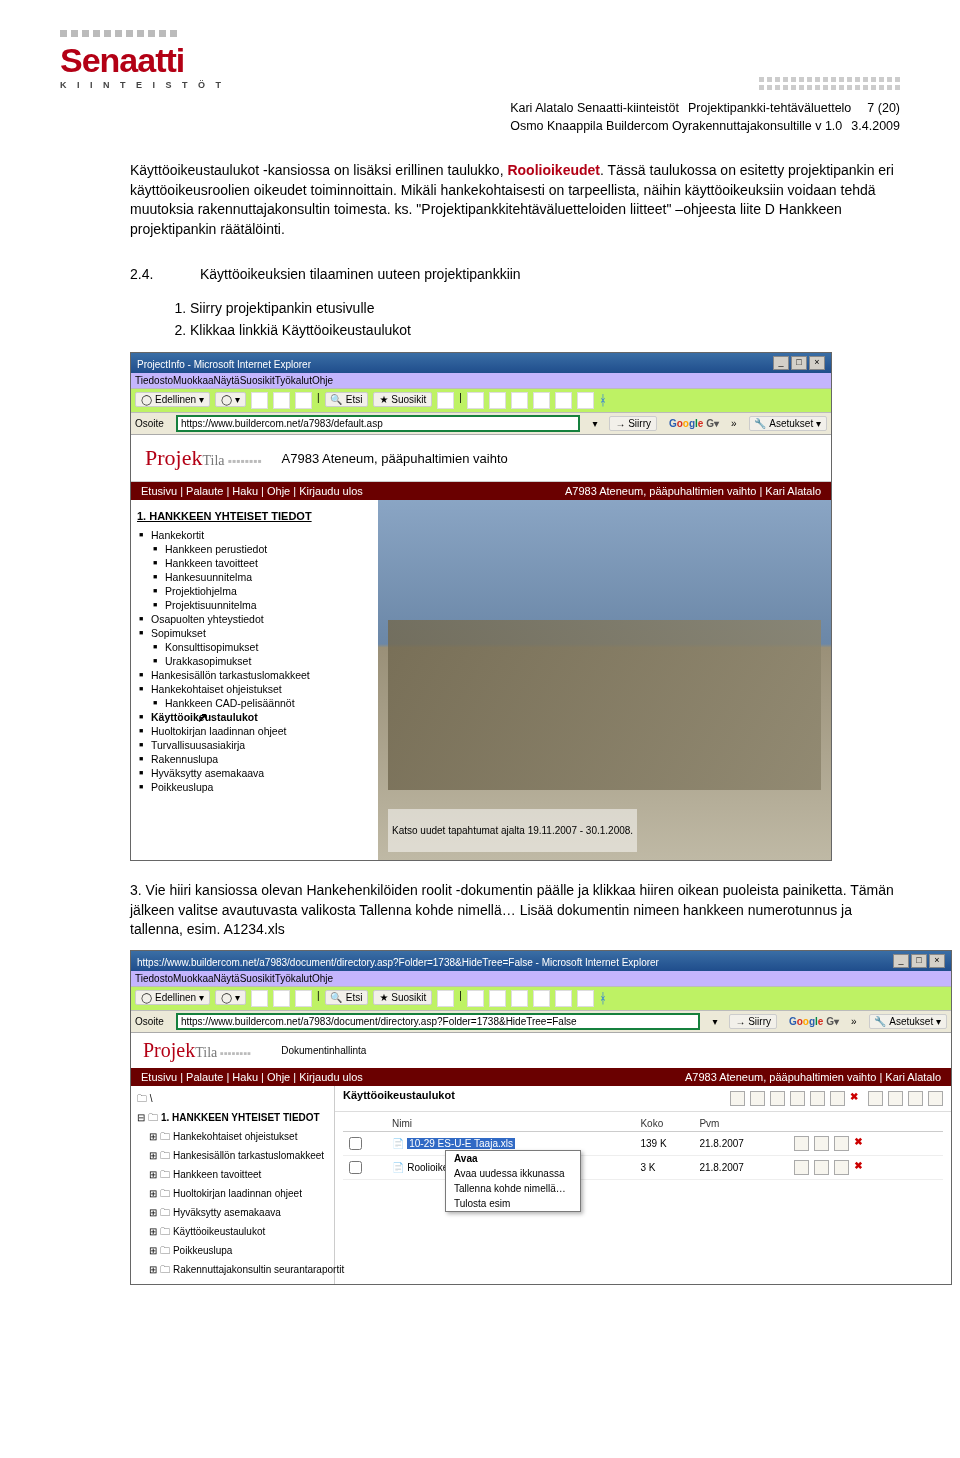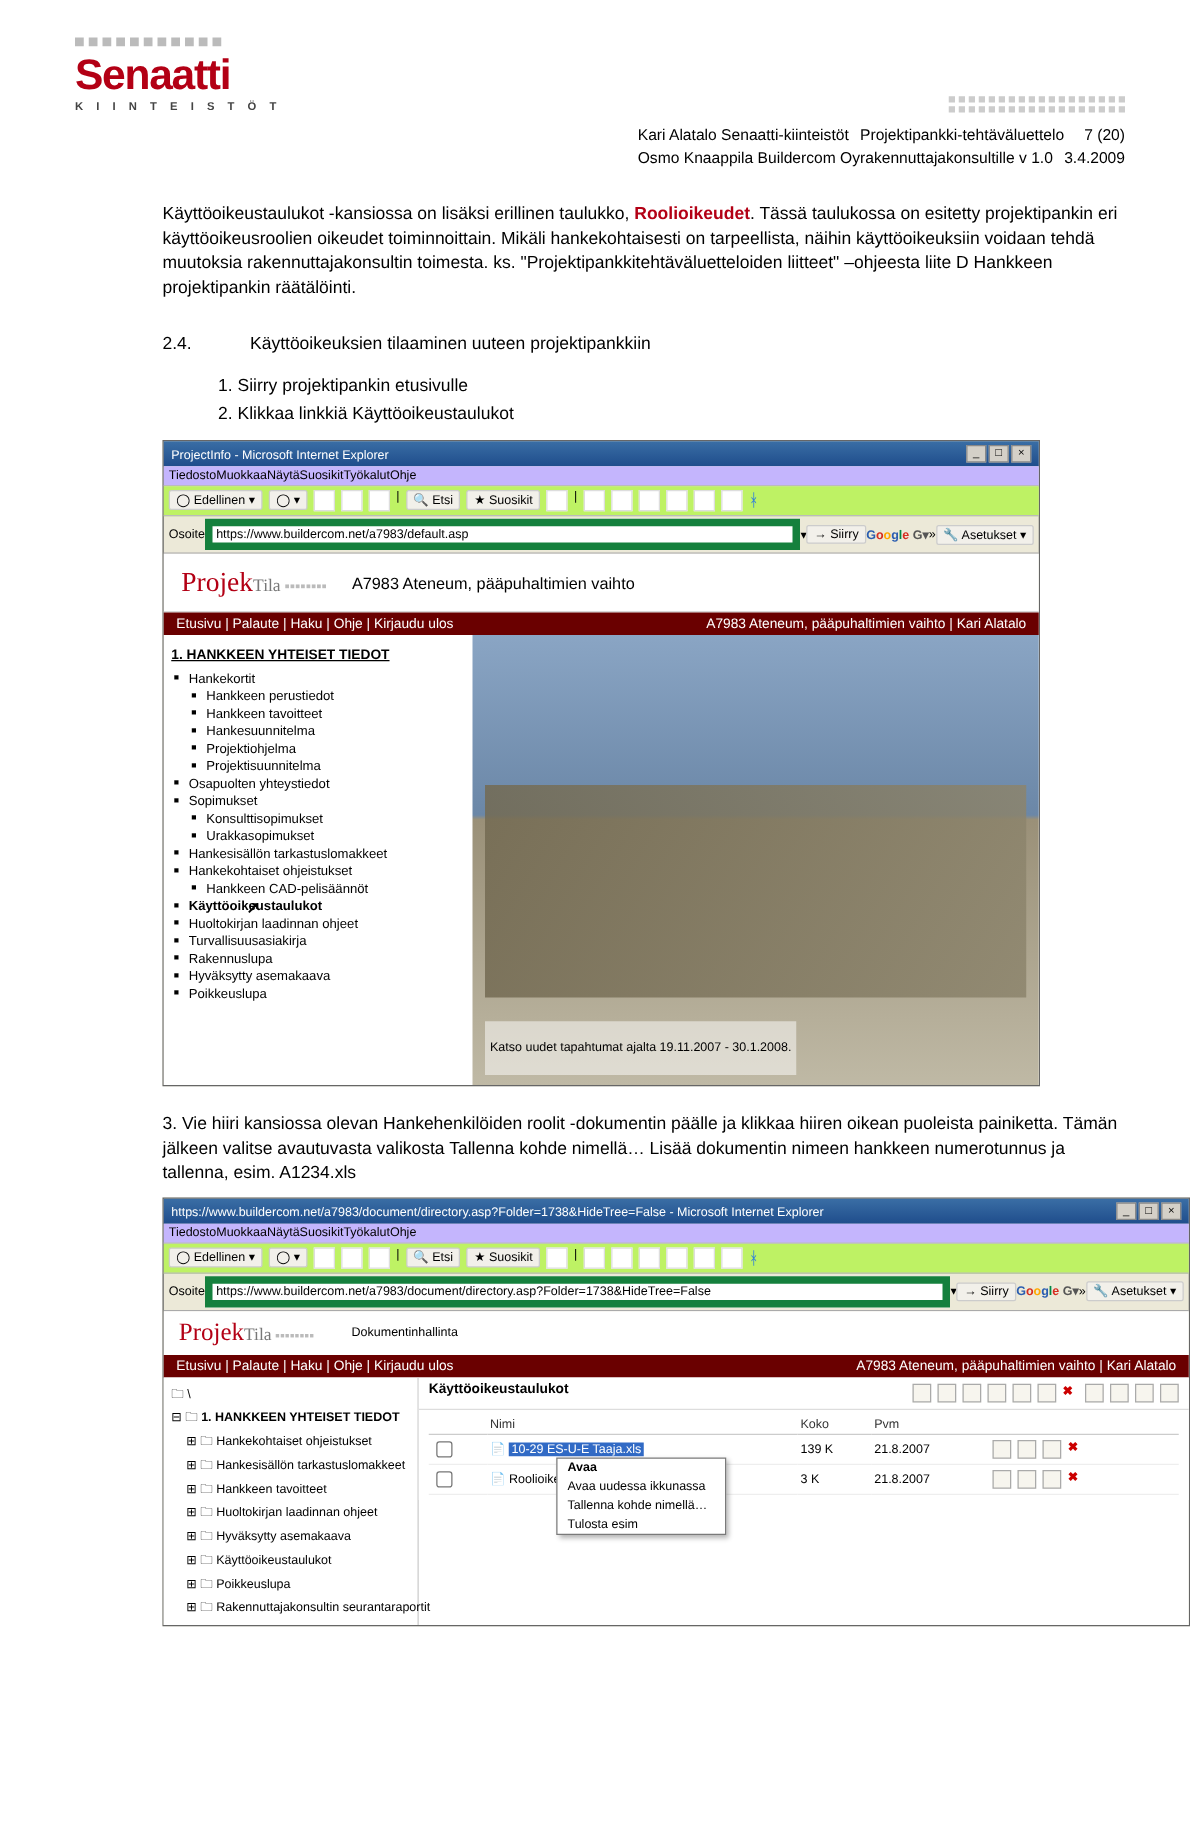--- a/index.html
+++ b/index.html
@@ -24,22 +24,22 @@
   ol{margin:0 0 12px 60px;padding:0}
   ol li{margin:2px 0}
   .shot{margin:8px 0 20px 70px;border:1px solid #666;width:700px;background:#ece9d8;font-size:10px}
   .titlebar{background:linear-gradient(#3a6ea5,#1f4d8c);color:#fff;padding:3px 6px;display:flex;justify-content:space-between;align-items:flex-end}
   .winbtn{display:flex;gap:2px}
   .winbtn span{width:14px;height:12px;background:#d4d0c8;border:1px solid #888;font-size:9px;text-align:center;line-height:11px;color:#000}
   .menubar{background:#c4b5fd;padding:2px 4px;display:flex;border-bottom:1px solid #bbb}
   .toolbar{background:#bef264;padding:3px 4px;display:flex;gap:5px;align-items:flex-start;border-bottom:1px solid #bbb;font-size:10px}
   .tbtn{padding:1px 5px;border:1px solid #ccc;background:#f2f0ea;border-radius:2px}
   .ticon{width:15px;height:15px;border:1px solid #ddd;background:#fff;display:inline-block}
-  .addr{display:flex;align-items:center;gap:0;padding:2px 4px;border-bottom:1px solid #aaa}
-  .addr input{flex:1;font-size:10px;padding:1px 3px;border:6px solid #15803d}
+  .addr{display:flex;align-items:center;gap:12px;padding:2px 4px;border-bottom:1px solid #aaa}
+  .addr input{flex:1;font-size:10px;padding:1px 3px;border:2px solid #15803d}
   .appbody{background:#fff}
   .apphead{display:flex;align-items:center;gap:20px;padding:10px 14px;border-bottom:1px solid #ccc}
   .applogo{font-family:Georgia,serif;font-size:22px;color:#b30015}
   .applogo .t{color:#777;font-size:14px}
   .apphead-title{font-size:13px;color:#000}
   .appnav{background:#6a0000;color:#fff;font-size:11px;padding:3px 10px;display:flex;justify-content:space-between}
   .appmain{display:flex}
   .leftcol{width:235px;padding:10px 6px;font-size:10.5px}
   .leftcol h4{font-size:11px;margin:0 0 6px 0;text-decoration:underline}
   .leftcol ul{list-style:none;margin:0;padding:0}

